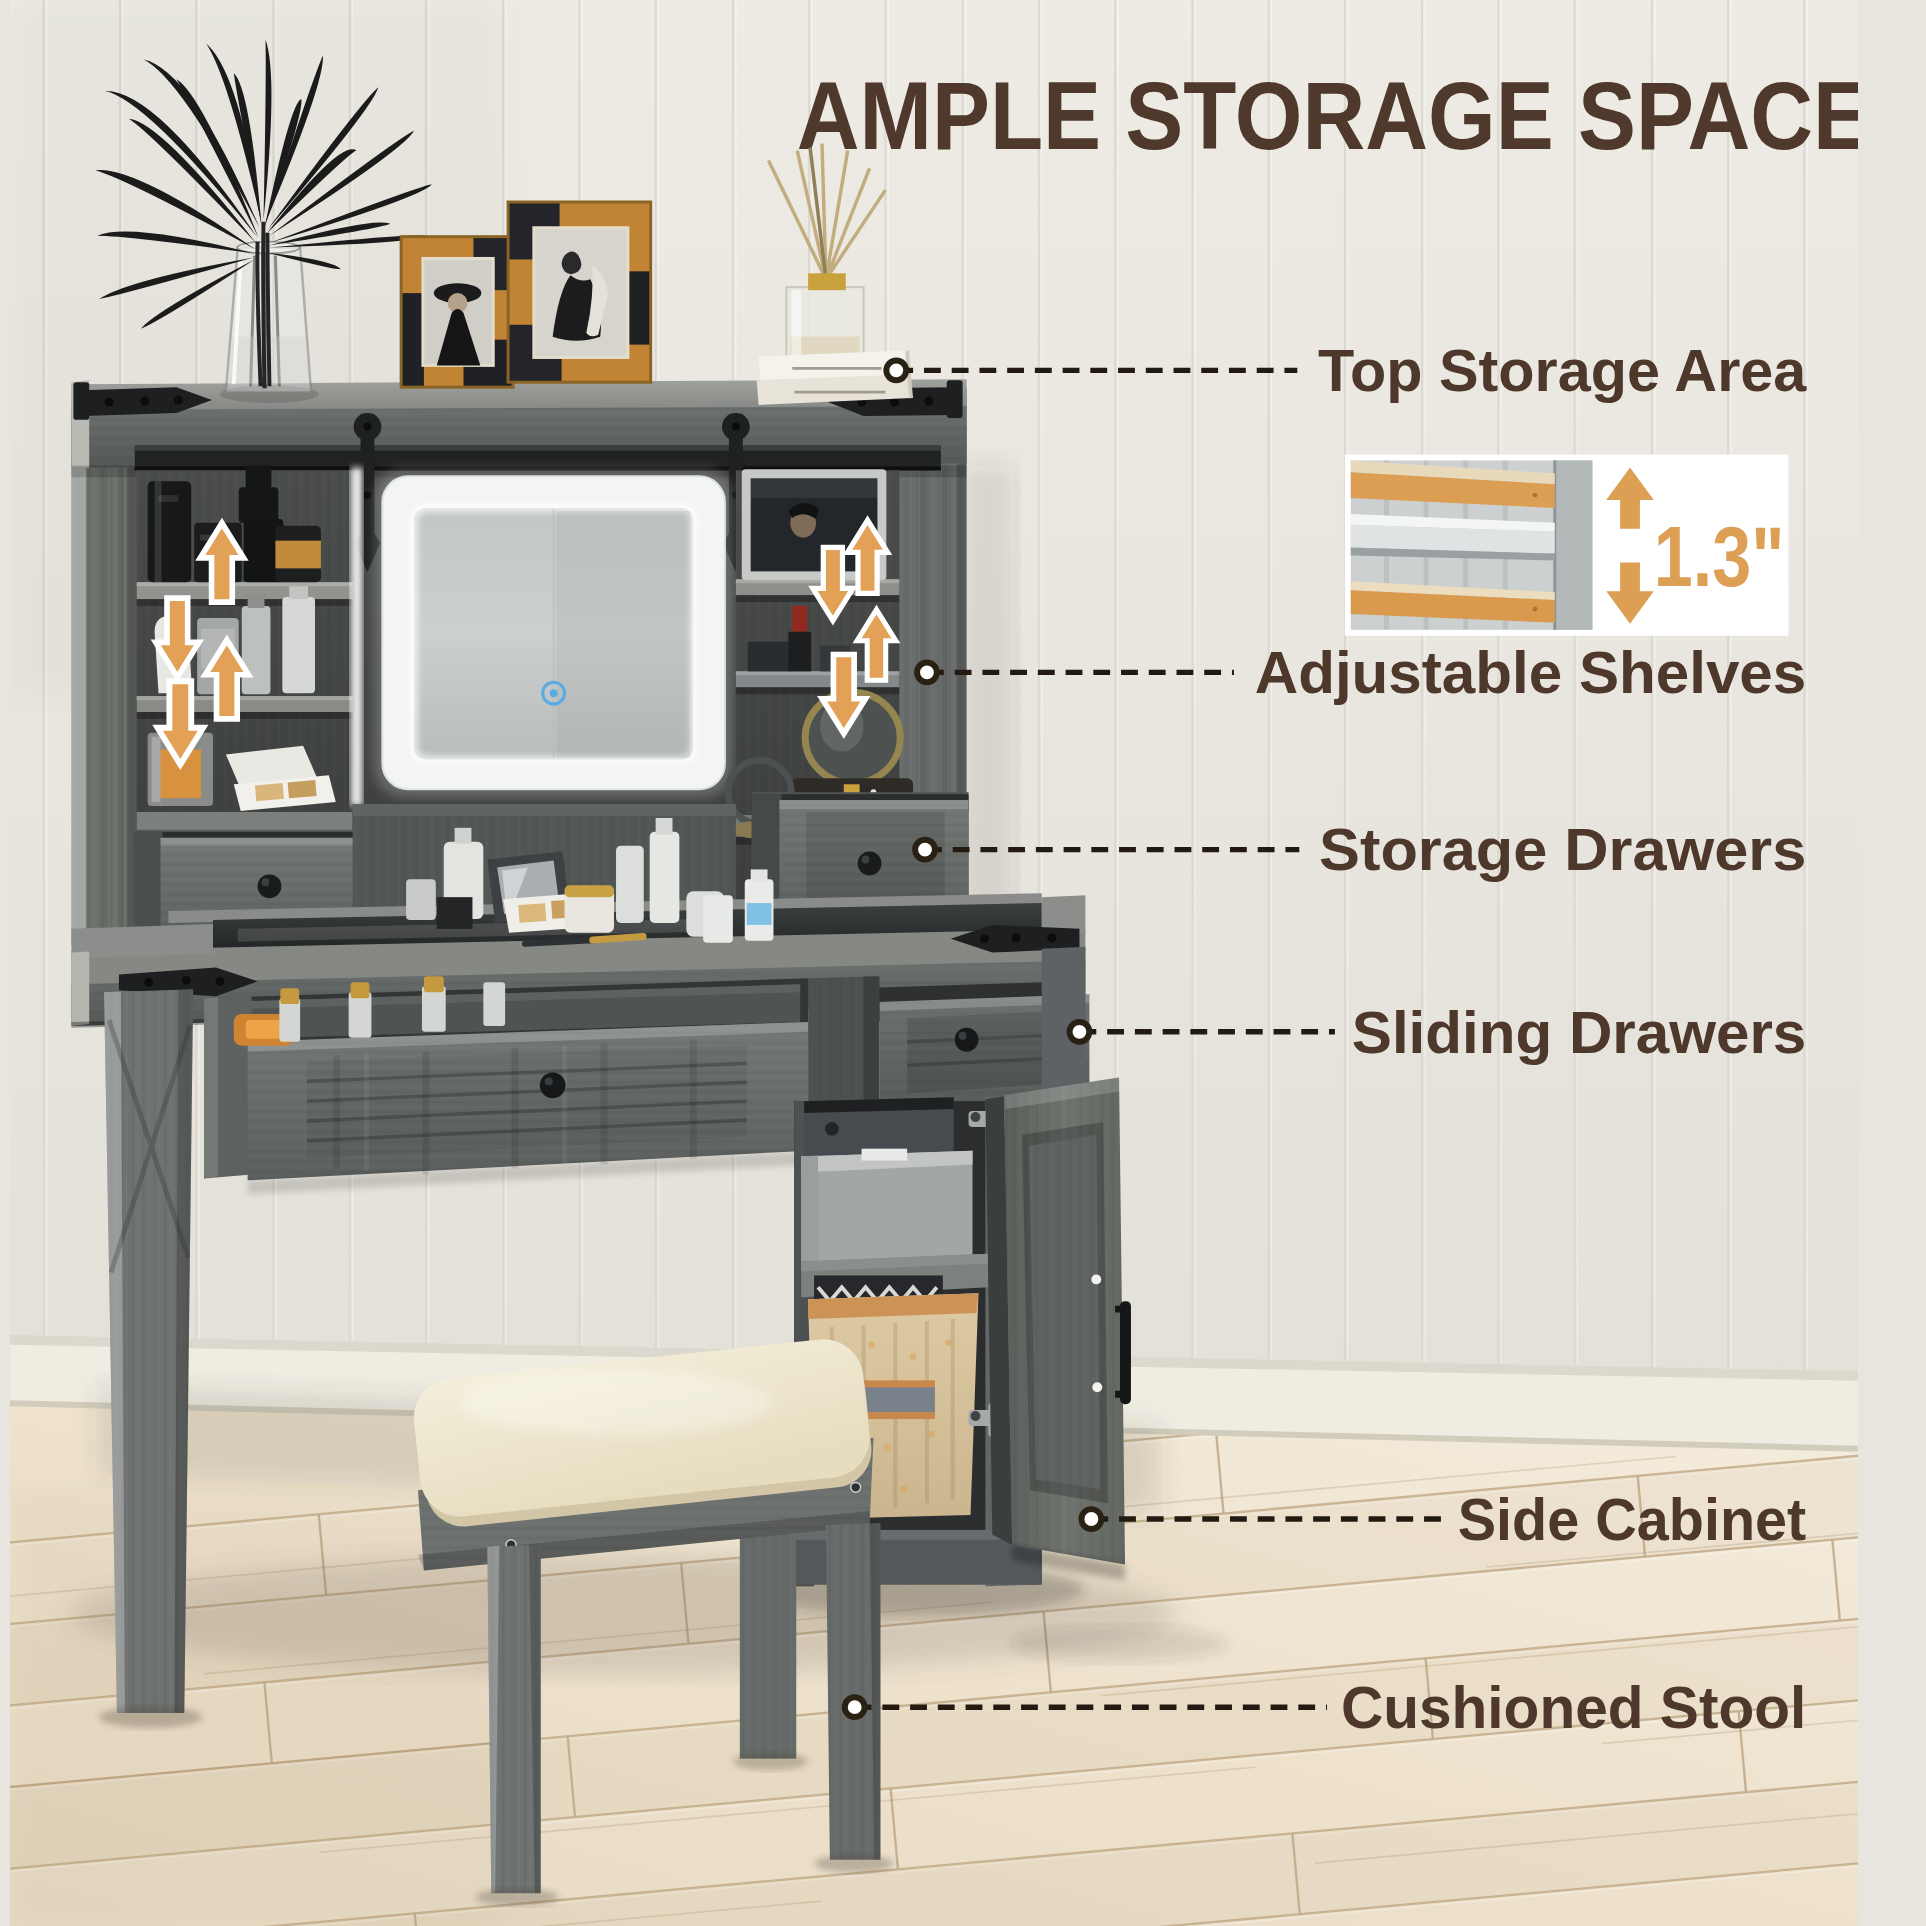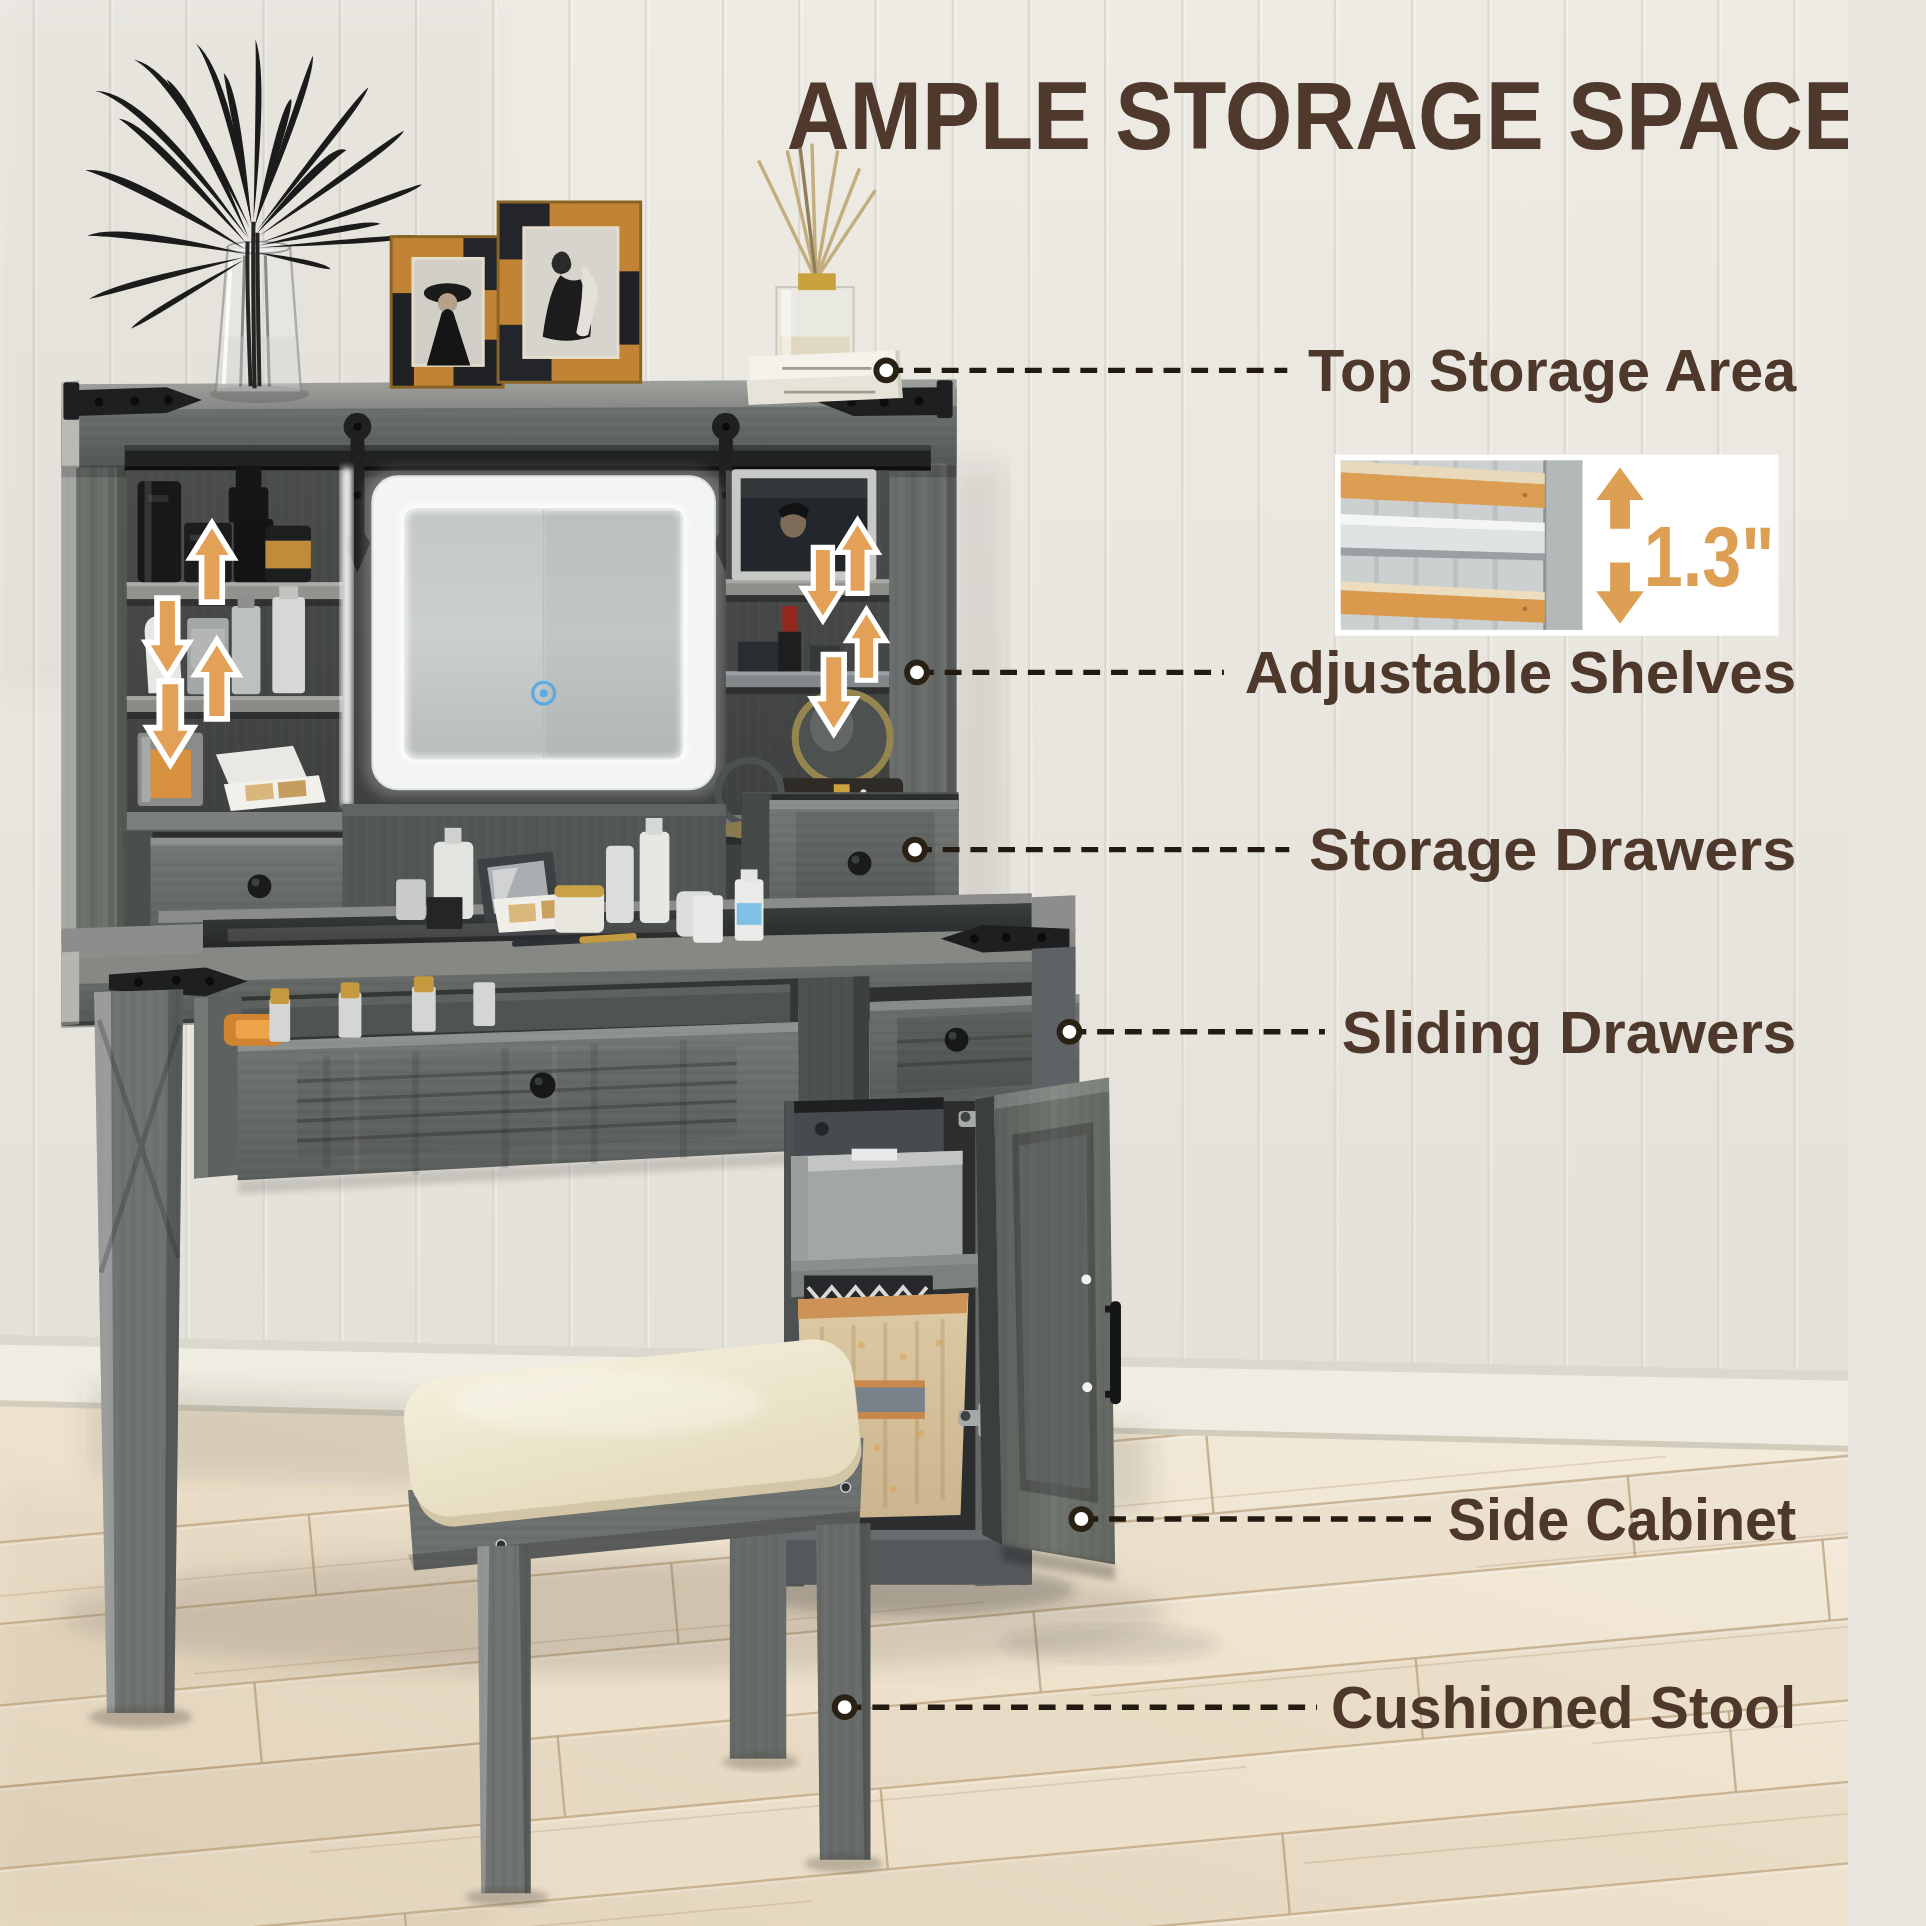--- a/index.html
+++ b/index.html
@@ -1,16 +1,16 @@
 <!DOCTYPE html>
 <html><head>
 <meta charset="utf-8">
 <style>
 html,body{margin:0;padding:0;background:#e8e5de;}
-#stage{position:absolute;top:0;left:0;width:1848px;height:1927px;overflow:hidden;font-family:"Liberation Sans",sans-serif;}
+#stage{position:absolute;top:0;left:10px;width:1848px;height:1927px;overflow:hidden;font-family:"Liberation Sans",sans-serif;}
 svg{position:absolute;top:0;left:0;display:block;}
 </style>
 </head>
 <body>
 <div id="stage">
 <svg width="1927" height="1927" viewBox="0 0 1946 1946">
 <defs>
 <linearGradient id="wallG" x1="0" y1="0" x2="0" y2="1">
  <stop offset="0" stop-color="#edebe4"></stop>
           <stop offset="0.55" stop-color="#e8e5de"></stop>

